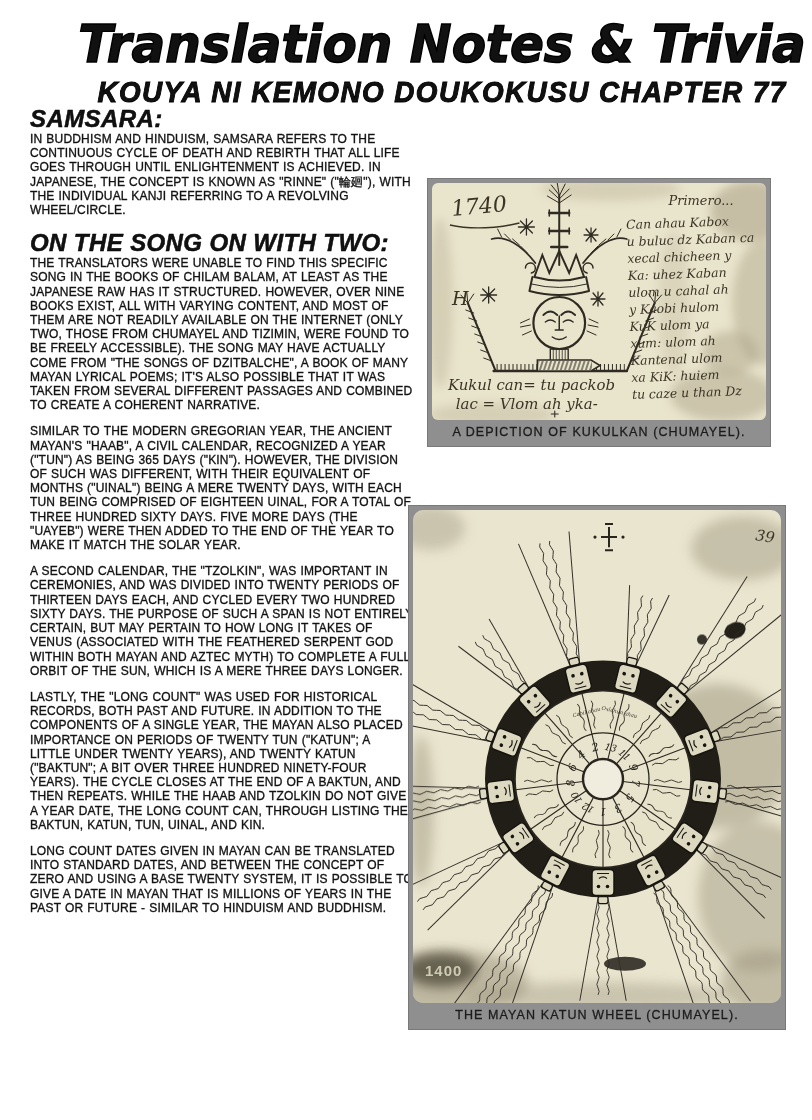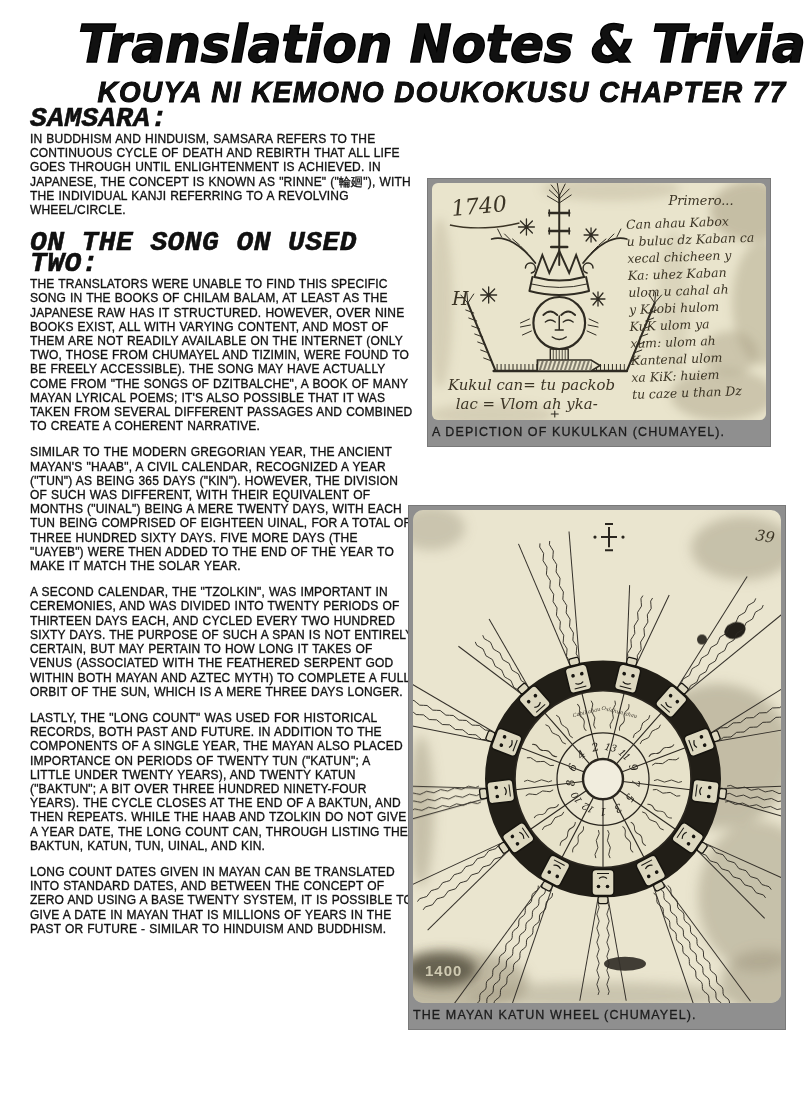--- a/index.html
+++ b/index.html
@@ -24,65 +24,65 @@
     font-weight:bold;font-style:italic;
     font-size:29px;line-height:32px;letter-spacing:1.5px;
     -webkit-text-stroke:0.9px #000;
     transform:scaleX(0.96);
   }
   
   .col{
     position:absolute;left:30px;top:108px;width:384px;
   }
   .sec-h{
-    font-family:Liberation Mono, monospace;
+    font-family:Liberation Sans, sans-serif;
     font-weight:bold;font-style:italic;
-    font-size:28px;line-height:21px;letter-spacing:0.4px;
+    font-size:24px;line-height:21px;letter-spacing:0.4px;
     -webkit-text-stroke:0.5px #000;
     margin:15px 0 3px 0;
   }
   .sec-h.first{margin-top:0;}
   .body-text{
     font-size:12px;line-height:14.2px;letter-spacing:0.18px;
     -webkit-text-stroke:0.33px #151515;
     margin:0 0 12px 0;
     word-spacing:0.5px;
   }
   
   .figure{
     position:absolute;box-sizing:border-box;
     background:#8f8f8f;border:1px solid #797979;
     padding:4px;display:flex;flex-direction:column;
   }
   .fig1{left:427px;top:178px;width:344px;height:269px;}
   .fig2{left:408px;top:505px;width:378px;height:525px;}
   .figure svg{display:block;flex:1 1 auto;width:100%;}
   .fig-caption{
-    flex:0 0 22px;height:22px;line-height:24px;text-align:left;
+    flex:0 0 22px;height:22px;line-height:24px;text-align:center;
     font-size:12.5px;letter-spacing:1.1px;color:#1c1c1c;
     -webkit-text-stroke:0.3px #1c1c1c;
   }
   .script{font-family:"DejaVu Serif",serif;font-style:italic;fill:#3b3425;}
 </style>
 </head>
 <body>
 
 <div class="hdr">
   <div class="title">Translation Notes &amp; Trivia</div>
   <div class="subtitle">KOUYA NI KEMONO DOUKOKUSU CHAPTER 77</div>
 </div>
 
 <div class="col">
   <section>
     <div class="sec-h first">SAMSARA:</div>
     <p class="body-text">IN BUDDHISM AND HINDUISM, SAMSARA REFERS TO THE CONTINUOUS CYCLE OF DEATH AND REBIRTH THAT ALL LIFE GOES THROUGH UNTIL ENLIGHTENMENT IS ACHIEVED. IN JAPANESE, THE CONCEPT IS KNOWN AS "RINNE" ("輪廻"), WITH THE INDIVIDUAL KANJI REFERRING TO A REVOLVING WHEEL/CIRCLE.</p>
   </section>
 
   <section>
-    <div class="sec-h">ON THE SONG ON USED TWO:</div>
+    <div class="sec-h">ON THE SONG ON WITH TWO:</div>
     <p class="body-text">THE TRANSLATORS WERE UNABLE TO FIND THIS SPECIFIC SONG IN THE BOOKS OF CHILAM BALAM, AT LEAST AS THE JAPANESE RAW HAS IT STRUCTURED. HOWEVER, OVER NINE BOOKS EXIST, ALL WITH VARYING CONTENT, AND MOST OF THEM ARE NOT READILY AVAILABLE ON THE INTERNET (ONLY TWO, THOSE FROM CHUMAYEL AND TIZIMIN, WERE FOUND TO BE FREELY ACCESSIBLE). THE SONG MAY HAVE ACTUALLY COME FROM "THE SONGS OF DZITBALCHE", A BOOK OF MANY MAYAN LYRICAL POEMS; IT'S ALSO POSSIBLE THAT IT WAS TAKEN FROM SEVERAL DIFFERENT PASSAGES AND COMBINED TO CREATE A COHERENT NARRATIVE.</p>
   </section>
 
   <section>
     <p class="body-text">SIMILAR TO THE MODERN GREGORIAN YEAR, THE ANCIENT MAYAN'S "HAAB", A CIVIL CALENDAR, RECOGNIZED A YEAR ("TUN") AS BEING 365 DAYS ("KIN"). HOWEVER, THE DIVISION OF SUCH WAS DIFFERENT, WITH THEIR EQUIVALENT OF MONTHS ("UINAL") BEING A MERE TWENTY DAYS, WITH EACH TUN BEING COMPRISED OF EIGHTEEN UINAL, FOR A TOTAL OF THREE HUNDRED SIXTY DAYS. FIVE MORE DAYS (THE "UAYEB") WERE THEN ADDED TO THE END OF THE YEAR TO MAKE IT MATCH THE SOLAR YEAR.</p>
     <p class="body-text">A SECOND CALENDAR, THE "TZOLKIN", WAS IMPORTANT IN CEREMONIES, AND WAS DIVIDED INTO TWENTY PERIODS OF THIRTEEN DAYS EACH, AND CYCLED EVERY TWO HUNDRED SIXTY DAYS. THE PURPOSE OF SUCH A SPAN IS NOT ENTIRELY CERTAIN, BUT MAY PERTAIN TO HOW LONG IT TAKES OF VENUS (ASSOCIATED WITH THE FEATHERED SERPENT GOD WITHIN BOTH MAYAN AND AZTEC MYTH) TO COMPLETE A FULL ORBIT OF THE SUN, WHICH IS A MERE THREE DAYS LONGER.</p>
     <p class="body-text">LASTLY, THE "LONG COUNT" WAS USED FOR HISTORICAL RECORDS, BOTH PAST AND FUTURE. IN ADDITION TO THE COMPONENTS OF A SINGLE YEAR, THE MAYAN ALSO PLACED IMPORTANCE ON PERIODS OF TWENTY TUN ("KATUN"; A LITTLE UNDER TWENTY YEARS), AND TWENTY KATUN ("BAKTUN"; A BIT OVER THREE HUNDRED NINETY-FOUR YEARS). THE CYCLE CLOSES AT THE END OF A BAKTUN, AND THEN REPEATS. WHILE THE HAAB AND TZOLKIN DO NOT GIVE A YEAR DATE, THE LONG COUNT CAN, THROUGH LISTING THE BAKTUN, KATUN, TUN, UINAL, AND KIN.</p>
     <p class="body-text">LONG COUNT DATES GIVEN IN MAYAN CAN BE TRANS­LATED INTO STANDARD DATES, AND BETWEEN THE CONCEPT OF ZERO AND USING A BASE TWENTY SYSTEM, IT IS POSSIBLE TO GIVE A DATE IN MAYAN THAT IS MILLIONS OF YEARS IN THE PAST OR FUTURE - SIMILAR TO HINDUISM AND BUDDHISM.</p>
   </section>
 </div>

